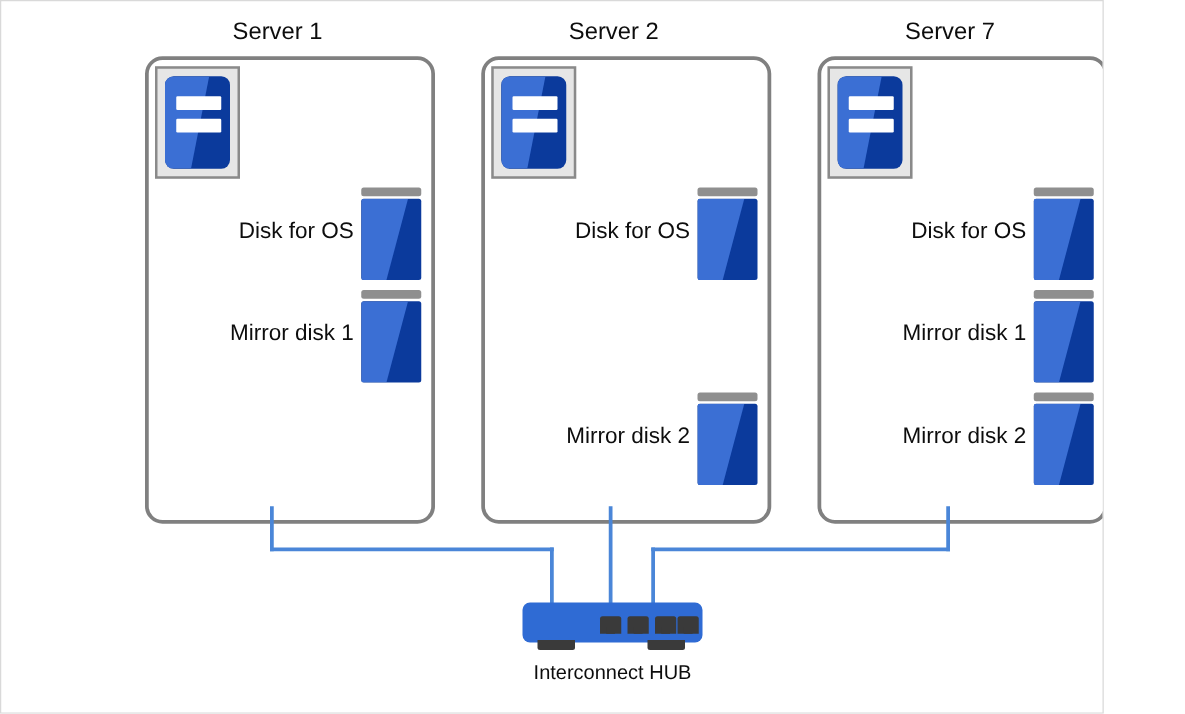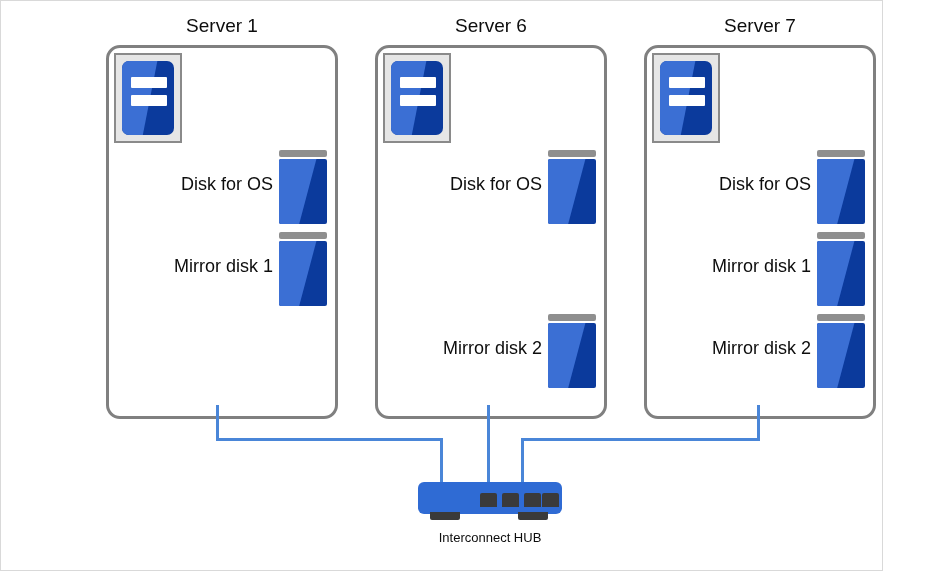--- a/index.html
+++ b/index.html
@@ -30,21 +30,21 @@
     width: 100%;
     text-align: center;
     font-size: 19px;
     color: #0d0d0d;
     line-height: 22px;
     white-space: nowrap;
   }
 
   .server-box {
     position: absolute;
-    left: 0;
+    left: 10px;
     top: 30px;
     width: 100%;
     box-sizing: border-box;
     border: 3px solid #808080;
     border-radius: 14px;
     background: #ffffff;
   }
 
   
   .tower {
@@ -178,21 +178,21 @@
     bottom: 0;
     width: 7px;
     height: 5px;
     background: #3a3a3a;
   }
   .hub-label {
     position: absolute;
     top: 48px;
     left: 50%;
     transform: translateX(-50%);
-    font-size: 13px;
+    font-size: 16px;
     color: #0d0d0d;
     white-space: nowrap;
   }
 </style>
 </head>
 <body>
 
 <div id="canvas">
 
   <div class="server-group" style="left:105px; top:14px; width:232px;">
@@ -217,21 +217,21 @@
         <div class="disk-label">Mirror disk 1</div>
         <div class="disk-icon">
           <div class="disk-cap"></div>
           <div class="disk-body"></div>
         </div>
       </div>
     </div>
   </div>
 
   <div class="server-group" style="left:374px; top:14px; width:232px;">
-    <div class="server-title">Server 6</div>
+    <div class="server-title">Server 2</div>
     <div class="server-box" style="height:374px;">
       <div class="tower">
         <div class="tower-body">
           <div class="tower-bar b1"></div>
           <div class="tower-bar b2"></div>
         </div>
       </div>
 
       <div class="disk-row" style="top:100px;">
         <div class="disk-label">Disk for OS</div>

